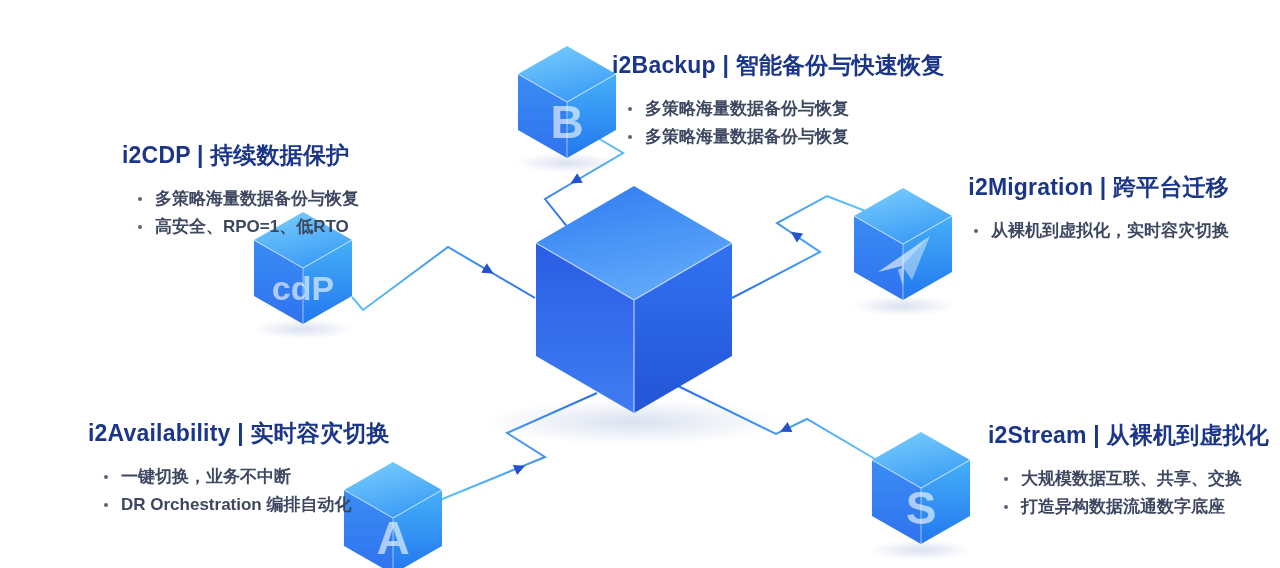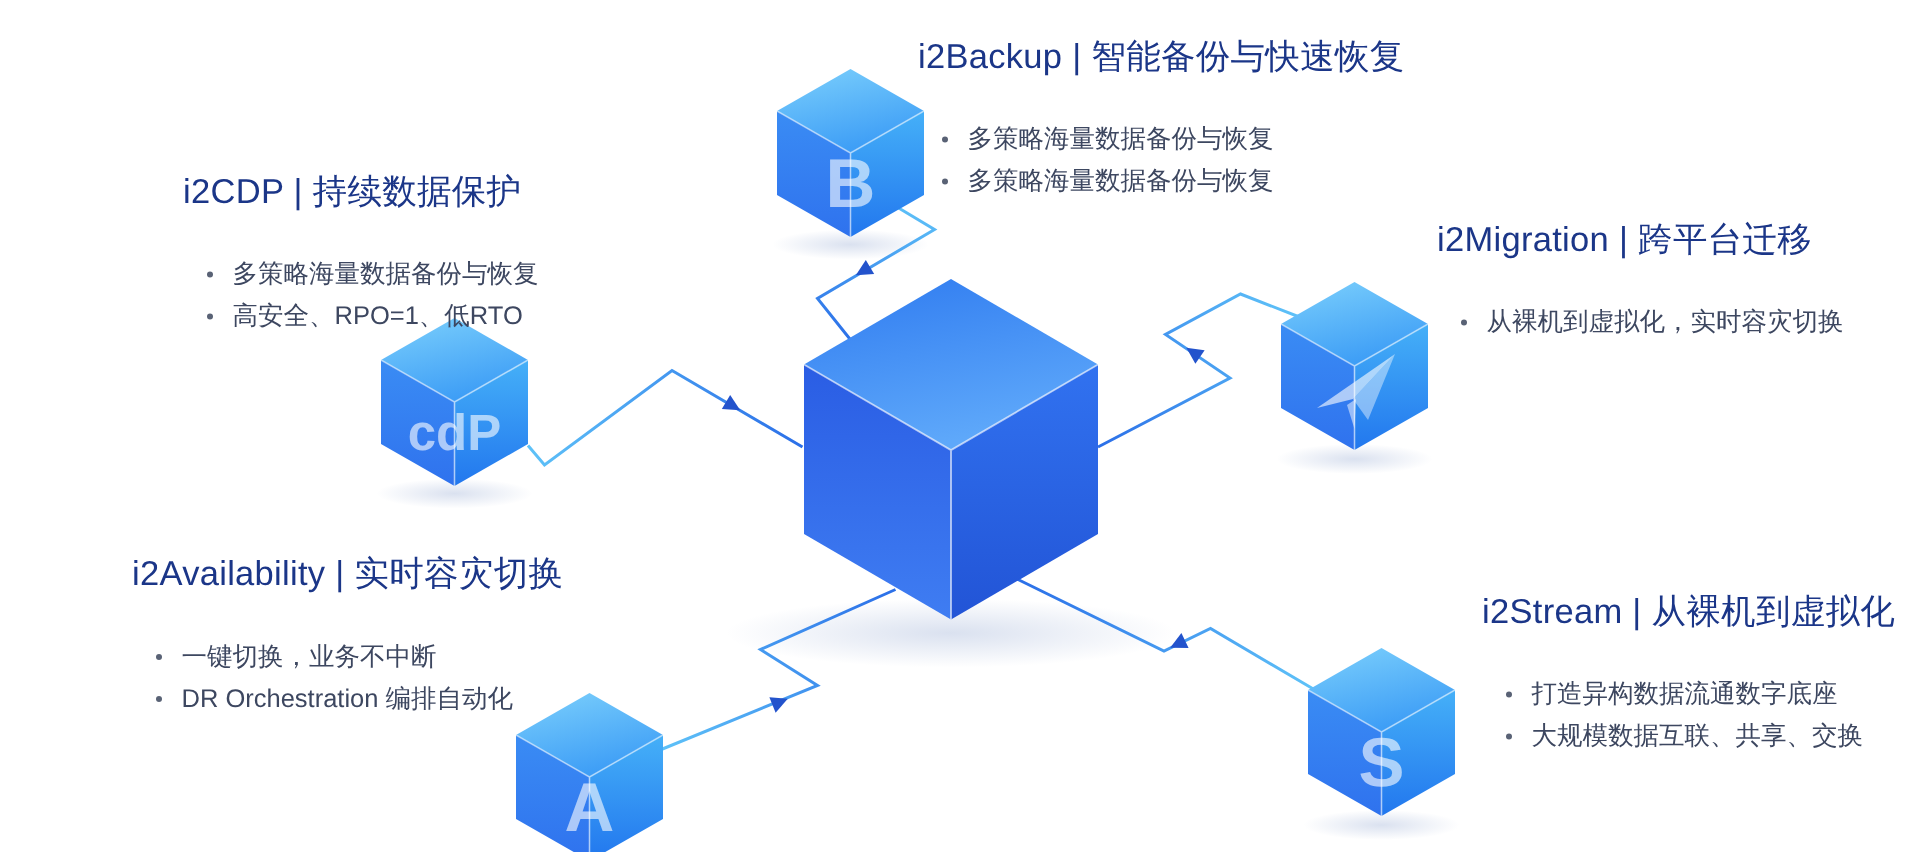--- a/index.html
+++ b/index.html
@@ -3,35 +3,35 @@
 <meta charset="utf-8">
 <style>
   html,body{margin:0;padding:0;background:#ffffff;}
   #canvas{
     position:relative;width:1280px;height:568px;overflow:hidden;background:#ffffff;
     font-family:"Liberation Sans","DejaVu Sans",sans-serif;
   }
   
   .feature{position:absolute;z-index:3;}
   .feature .title{
-    font-size:23px;font-weight:400;color:#1b3688;letter-spacing:.2px;white-space:nowrap;
-  }
-  .feature .bullets{margin-top:26px;padding-left:14px;}
+    font-size:23px;font-weight:700;color:#1b3688;letter-spacing:.2px;white-space:nowrap;margin-top:28px;
+  }
+  .feature .bullets{margin-top:14px;padding-left:14px;font-weight:bold;}
   .feature .bullet{
     display:flex;align-items:flex-start;font-size:17px;color:#3d4760;
     line-height:28px;white-space:nowrap;
   }
   .feature .dot{
     flex:0 0 auto;width:4px;height:4px;border-radius:50%;
     background:#596275;margin:12px 13px 0 2px;
   }
   .fb-backup{left:612px;top:22px;}
   .fb-cdp{left:122px;top:112px;}
-  .fb-migration{left:958px;top:144px;}
-  .fb-availability{left:88px;top:367px;}
+  .fb-migration{left:958px;top:144px;text-align:right;}
+  .fb-availability{left:88px;top:390px;}
   .fb-stream{left:988px;top:392px;}
 
   
   .overlay{position:absolute;left:0;top:0;z-index:1;pointer-events:none;}
   .cube{position:absolute;z-index:2;}
   .cube svg{display:block;}
   .cube-backup{left:516px;top:44px;}
   .cube-cdp{left:252px;top:210px;}
   .cube-migration{left:852px;top:186px;}
   .cube-availability{left:342px;top:460px;}
@@ -236,22 +236,22 @@
         <span>DR Orchestration 编排自动化</span>
       </div>
     </div>
   </div>
 
   <div class="feature fb-stream">
     <div class="title">i2Stream | 从裸机到虚拟化</div>
     <div class="bullets">
       <div class="bullet">
         <span class="dot"></span>
+        <span>大规模数据互联、共享、交换</span>
+      </div>
+      <div class="bullet">
+        <span class="dot"></span>
         <span>打造异构数据流通数字底座</span>
       </div>
-      <div class="bullet">
-        <span class="dot"></span>
-        <span>大规模数据互联、共享、交换</span>
-      </div>
     </div>
   </div>
 
 </div>
 
 </body></html>

